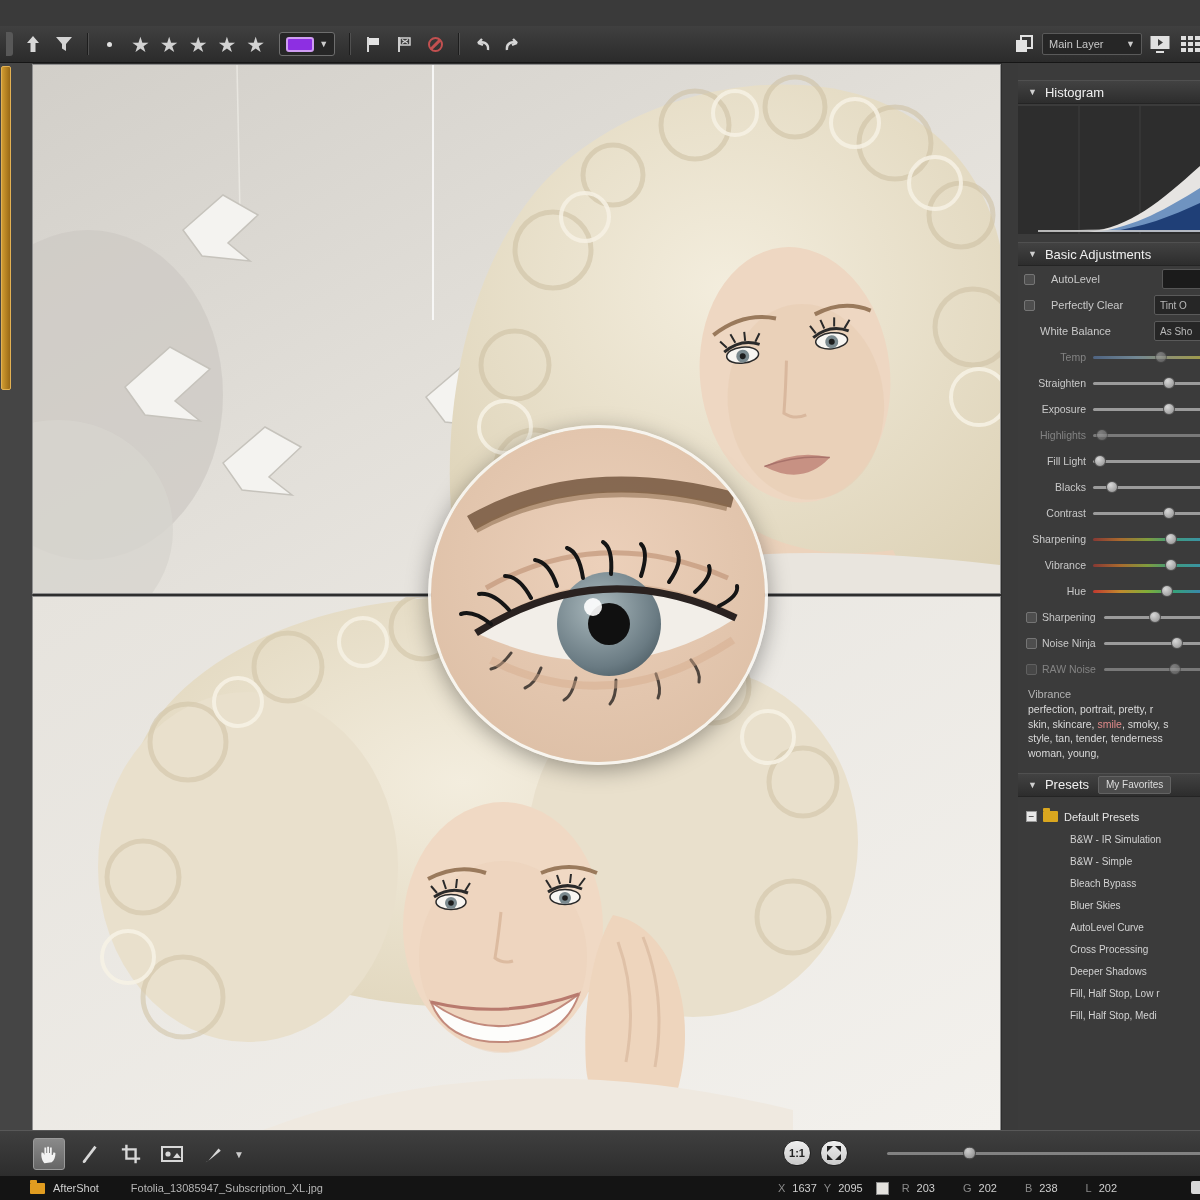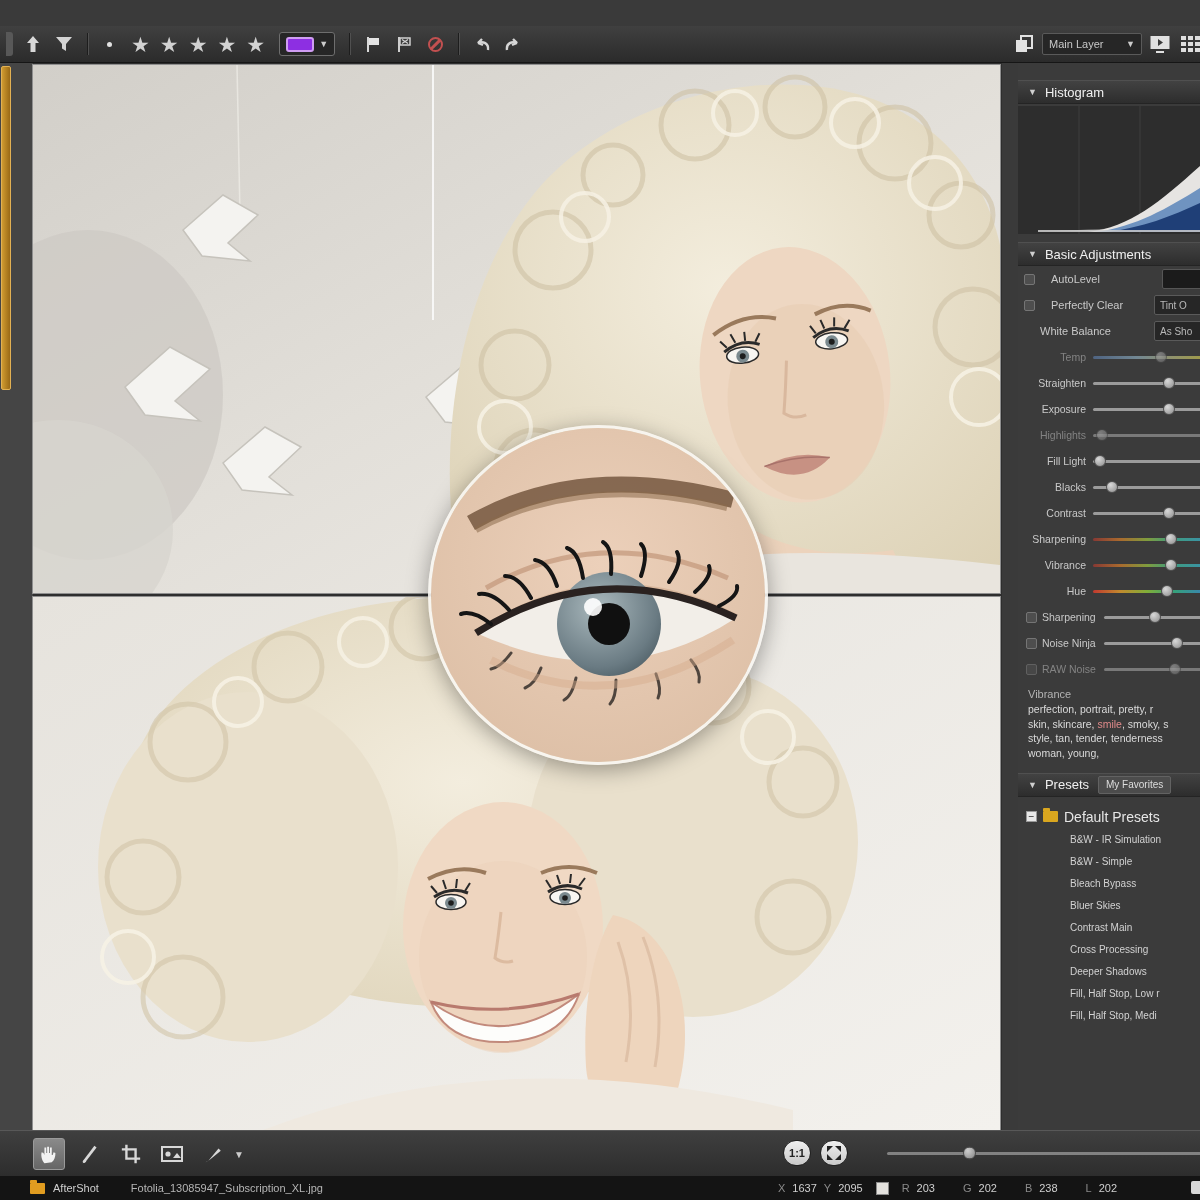--- a/index.html
+++ b/index.html
@@ -63,21 +63,21 @@
 .kwlabel{font-size:11px;color:#b3b3b3;margin:6px 0 2px 10px}
 .kwtext{font-size:10.5px;color:#dadada;line-height:1.4;margin-left:10px;width:210px;white-space:nowrap}
 .kw-hl{color:#e08a8a}
 .pheader2{margin-top:12px}
 .favbtn{margin-left:9px;height:18px;padding:0 7px;background:#4c4c4c;border:1px solid #626262;border-radius:2px;font-size:10px;color:#ddd;display:flex;align-items:center;white-space:nowrap}
 .ptree{padding-top:8px}
 .prootrow{display:flex;align-items:center;height:24px;padding-left:8px;gap:6px}
 .expander{width:11px;height:11px;background:#e8e8e8;border:1px solid #999;color:#222;font-size:10px;line-height:9px;text-align:center;flex:none}
 .folder{width:15px;height:11px;background:#d9a61f;border-radius:1px;position:relative;flex:none}
 .folder::before{content:"";position:absolute;top:-3px;left:0;width:7px;height:3px;background:#d9a61f;border-radius:1px 1px 0 0}
-.prootlabel{font-size:14px;color:#e6e6e6;white-space:nowrap}
+.prootlabel{font-size:11px;color:#e6e6e6;white-space:nowrap}
 .pitem{height:22px;line-height:22px;padding-left:52px;font-size:10px;color:#d2d2d2;white-space:nowrap}
 
 
 .bottombar{position:absolute;left:0;top:1130px;width:100%;height:46px;background:linear-gradient(#3f3f3f,#2d2d2d);border-top:1px solid #585858}
 .tools{position:absolute;left:33px;top:7px;display:flex;align-items:center;gap:9px}
 .toolbtn{width:32px;height:32px;display:flex;align-items:center;justify-content:center;border-radius:3px;color:#d8d8d8}
 .toolbtn.sel{background:linear-gradient(#8a8a8a,#666);border:1px solid #9a9a9a}
 .toolcaret{font-size:10px;color:#ccc;margin-left:-4px}
 .zoomgroup{position:absolute;left:783px;top:9px;display:flex;align-items:center;gap:9px}
 .zr{width:28px;height:26px;border:1px solid #202020;background:linear-gradient(#efefef,#c9c9c9);border-radius:13px;color:#222;font-size:11px;font-weight:bold;display:flex;align-items:center;justify-content:center}
@@ -510,21 +510,21 @@
       <div class="prootrow">
         <span class="expander">−</span>
         <span class="folder"></span>
         <span class="prootlabel">Default Presets</span>
       </div>
       <div id="preset-items">
           <div class="pitem">B&amp;W - IR Simulation</div>
           <div class="pitem">B&amp;W - Simple</div>
           <div class="pitem">Bleach Bypass</div>
           <div class="pitem">Bluer Skies</div>
-          <div class="pitem">Contrast Main</div>
+          <div class="pitem">AutoLevel Curve</div>
           <div class="pitem">Cross Processing</div>
           <div class="pitem">Deeper Shadows</div>
           <div class="pitem">Fill, Half Stop, Low r</div>
           <div class="pitem">Fill, Half Stop, Medi</div>
         </div>
     </div>
   </div>
 
   <div class="bottombar">
     <div class="tools">

